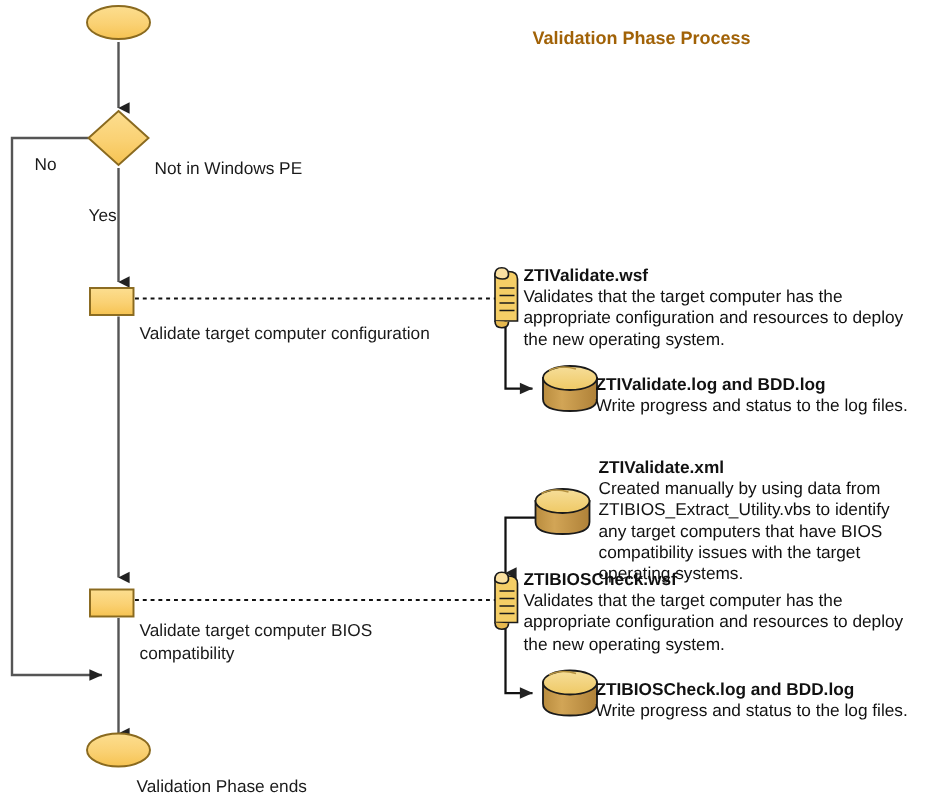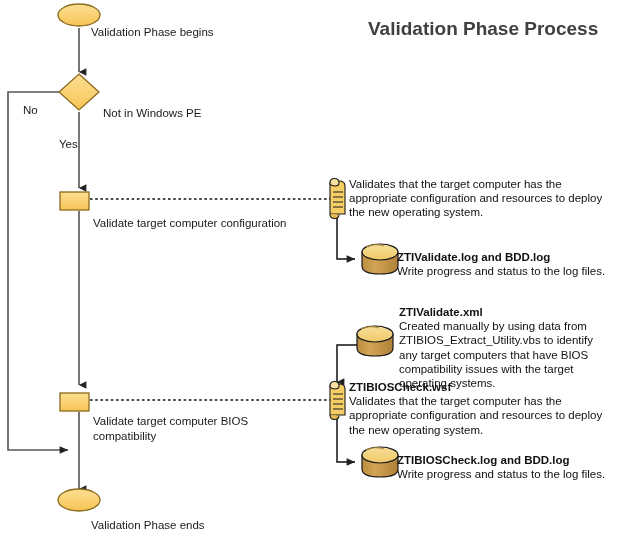--- a/index.html
+++ b/index.html
@@ -31,25 +31,24 @@
     font-size: 11.5px;
     line-height: 14.5px;
     color: #1a1a1a;
     white-space: pre;
   }
   .lbl.wrap {
     white-space: normal;
   }
   .title {
     position: absolute;
-    font-size: 19px;
+    font-size: 12px;
     font-weight: bold;
-    color: #404040;
+    color: #a16207;
     white-space: nowrap;
-    margin-left: 13px;
   }
   .ann {
     position: absolute;
     font-size: 11.5px;
     line-height: 14.2px;
     color: #111111;
   }
   .ann .ann-title {
     font-weight: bold;
     display: block;
@@ -150,35 +149,35 @@
 
     <g>
       <path d="M362,455 L362,469 Q362,477 380,477 Q398,477 398,469 L398,455 Z" fill="url(#gradCylBody)" stroke="#1a1a1a" stroke-width="1.2"></path>
       <ellipse cx="380" cy="455" rx="18" ry="8" fill="url(#gradCylTop)" stroke="#1a1a1a" stroke-width="1.2"></ellipse>
       <path d="M366,450 Q374,446 384,449" fill="none" stroke="#B5913F" stroke-width="1"></path>
     </g>
   </svg>
 
   <div class="title" style="left:355px; top:18px;">Validation Phase Process</div>
 
-  <div class="lbl" style="left:91px; top:25px;">Validation Phase begins</div>
 
   <div class="lbl" style="left:103px; top:106px;">Not in Windows PE</div>
 
   <div class="lbl" style="left:23px; top:103px;">No</div>
 
   <div class="lbl" style="left:59px; top:137px;">Yes</div>
 
   <div class="lbl" style="left:93px; top:216px;">Validate target computer configuration</div>
 
   <div class="lbl" style="left:91px; top:518px;">Validation Phase ends</div>
 
   <div class="lbl wrap" style="left:93px; top:414px; width:160px;">Validate target computer BIOS compatibility</div>
 
   <div class="ann" style="left:349px; top:177px; width:262px;">
+    <span class="ann-title">ZTIValidate.wsf</span>
     <span class="ann-desc">Validates that the target computer has the appropriate configuration and resources to deploy the new operating system.</span>
   </div>
 
   <div class="ann" style="left:397px; top:250px; width:215px;">
     <span class="ann-title">ZTIValidate.log and BDD.log</span>
     <span class="ann-desc">Write progress and status to the log files.</span>
   </div>
 
   <div class="ann" style="left:399px; top:305px; width:215px;">
     <span class="ann-title">ZTIValidate.xml</span>

